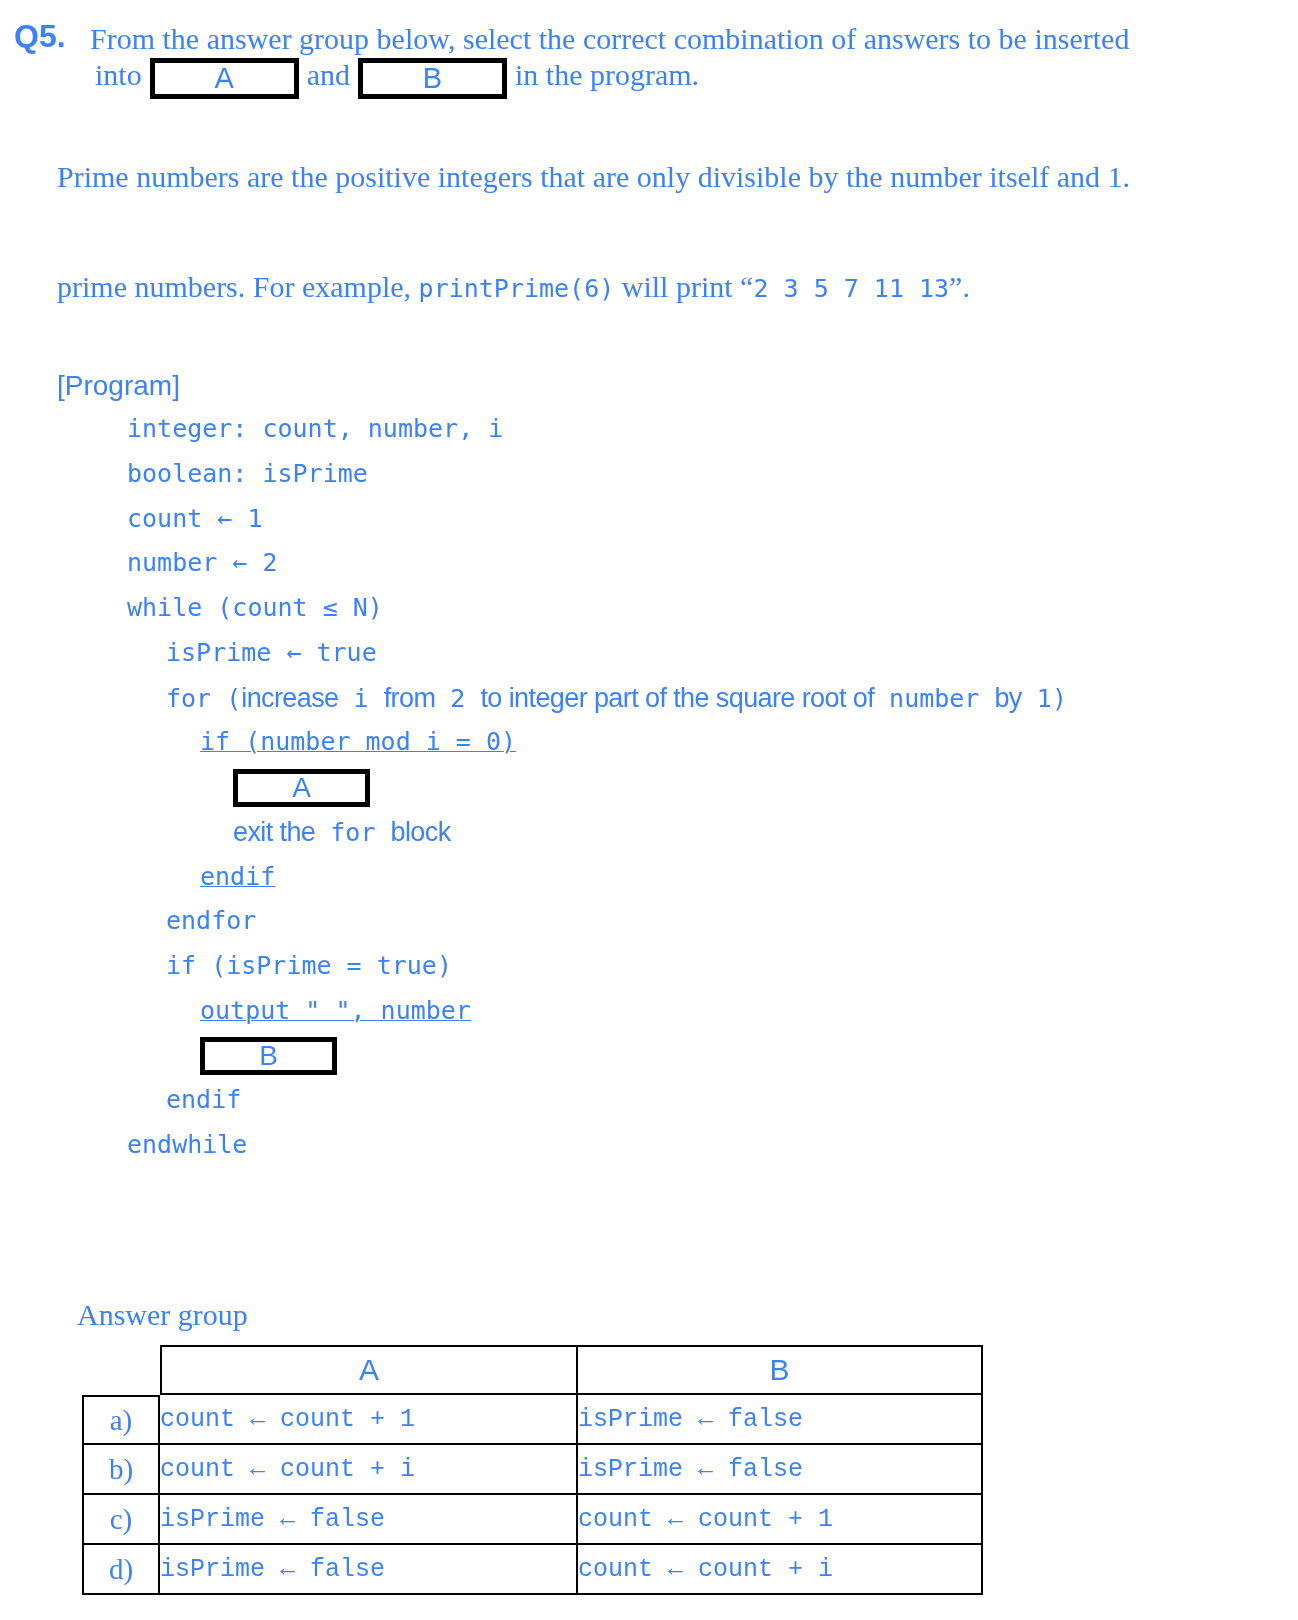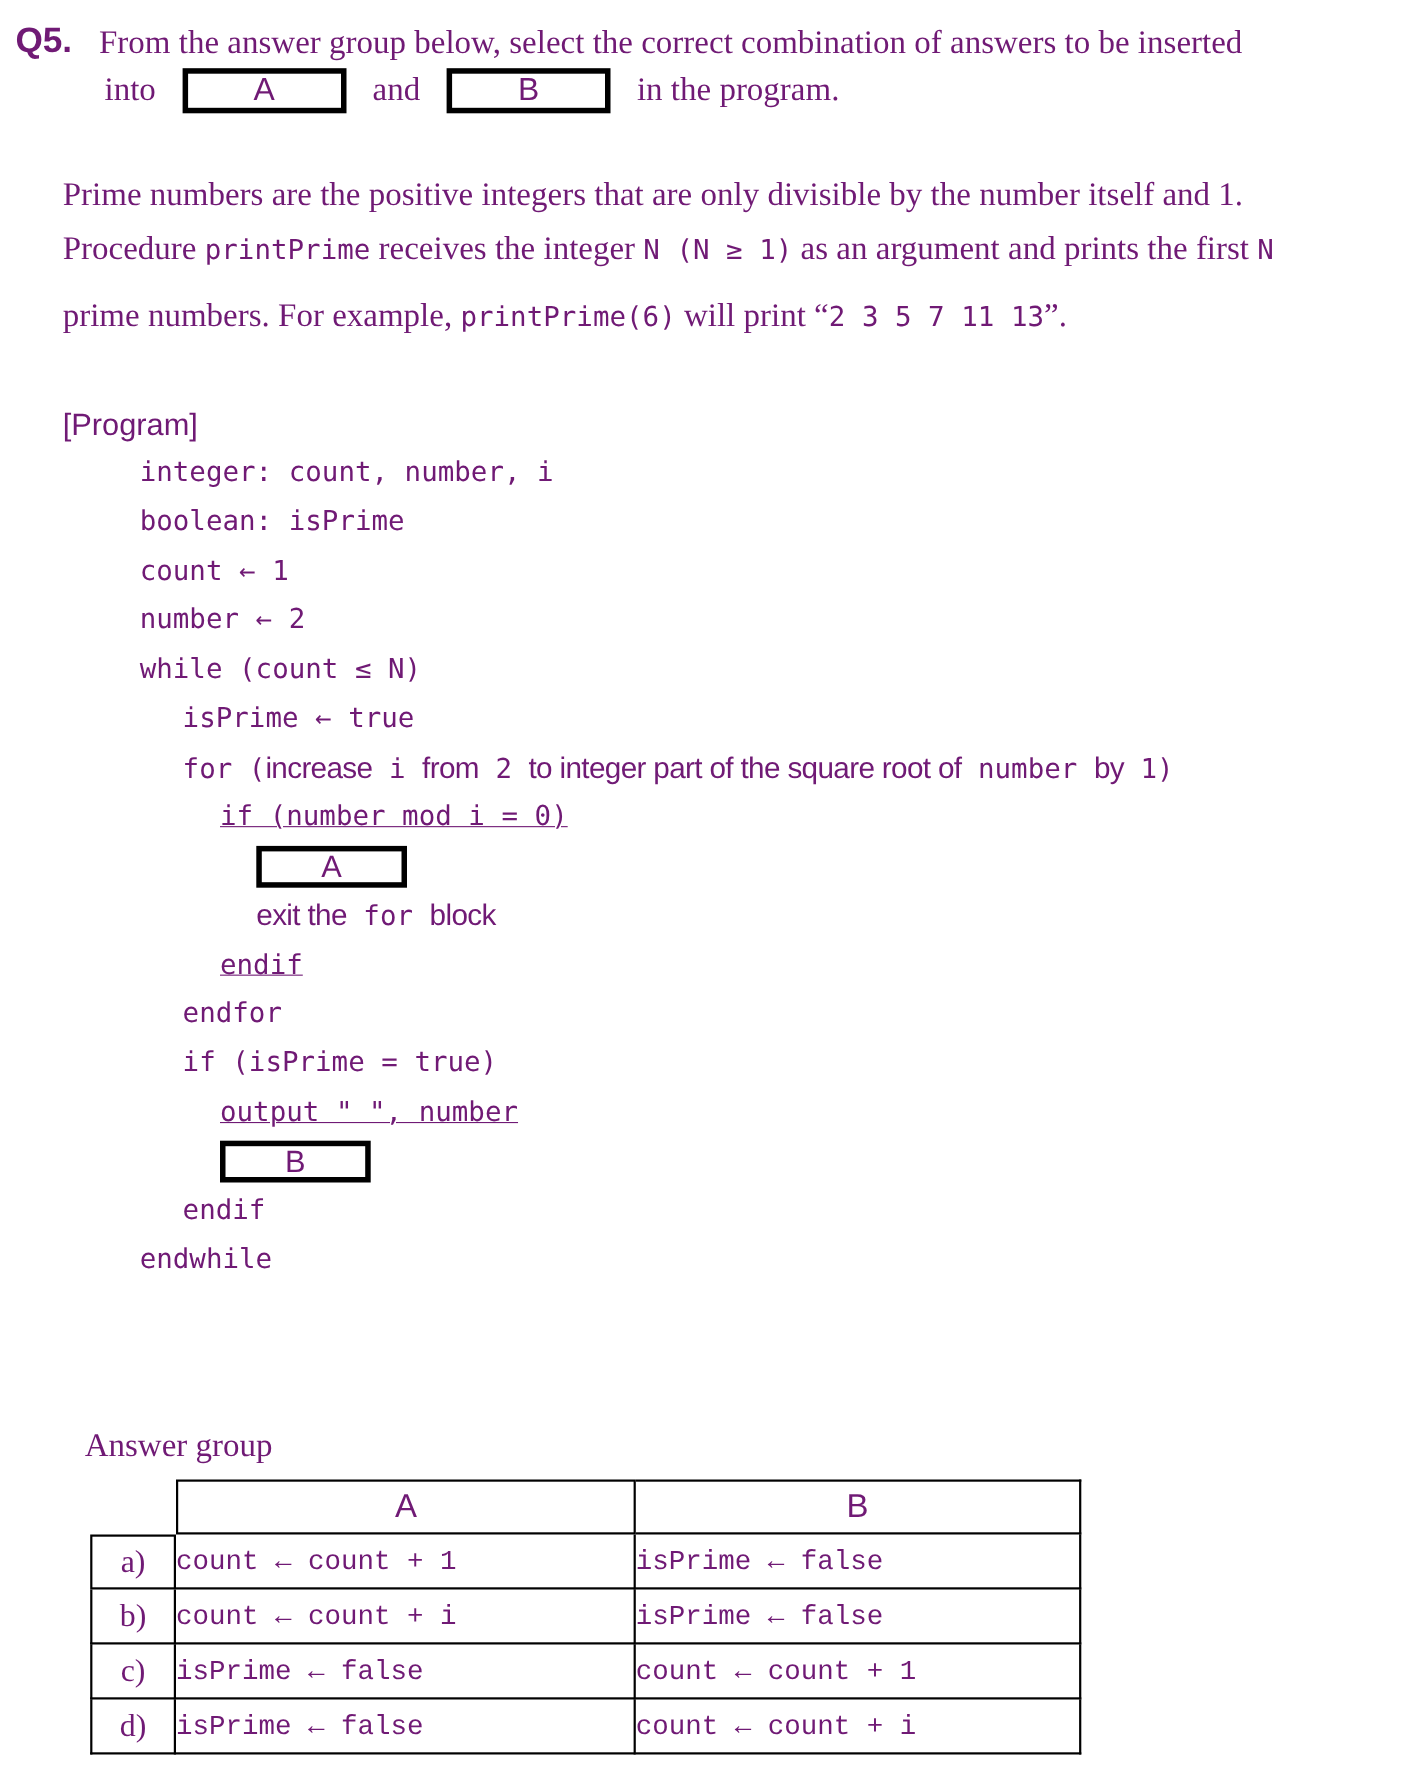--- a/index.html
+++ b/index.html
@@ -1,37 +1,37 @@
 <!DOCTYPE html>
 <html><head>
 <meta charset="utf-8">
 <style>
   html,body{margin:0;padding:0;background:#fff;}
   .page{
     position:relative;
     width:1204px;height:1620px;
     background:#ffffff;
-    color:#701a75;
+    color:#3b82f6;
     overflow:hidden;
     font-family:"Liberation Serif", serif;
   }
   .abs{position:absolute;}
   .f-serif{font-family:"Liberation Serif", serif;font-size:30px;white-space:pre;}
   .f-mono{font-family:"DejaVu Sans Mono", monospace;font-size:25px;white-space:pre;}
   .f-sans{font-family:"Liberation Sans", sans-serif;font-size:27px;letter-spacing:-0.6px;white-space:pre;}
 
   .q-num{
     left:14px;top:20px;
     font-family:"Liberation Sans", sans-serif;
     font-weight:bold;font-size:32px;line-height:1;
   }
   .q-line1{left:90px;top:24px;font-size:30px;line-height:1;white-space:nowrap;}
   .q-line2{
     left:95px;top:58px;height:48px;
-    display:flex;align-items:center;gap:24px;
+    display:flex;align-items:flex-start;gap:8px;
     font-size:30px;white-space:nowrap;
   }
   .blank-box{
     box-sizing:border-box;
     width:149px;height:41px;
     border:5px solid #000;
     display:flex;align-items:center;justify-content:center;
     font-family:"Liberation Sans", sans-serif;
     font-size:29px;
   }
@@ -123,21 +123,20 @@
 
   <div class="abs q-line2">
     <span class="f-serif">into</span>
     <span class="blank-box">A</span>
     <span class="f-serif">and</span>
     <span class="blank-box">B</span>
     <span class="f-serif">in the program.</span>
   </div>
 
   <div class="abs para-line para-1"><span class="f-serif">Prime numbers are the positive integers that are only divisible by the number itself and 1.</span></div>
-  <div class="abs para-line para-2"><span class="f-serif">Procedure </span><span class="f-mono">printPrime</span><span class="f-serif"> receives the integer </span><span class="f-mono">N (N ≥ 1)</span><span class="f-serif"> as an argument and prints the first </span><span class="f-mono">N</span></div>
   <div class="abs para-line para-3"><span class="f-serif">prime numbers. For example, </span><span class="f-mono">printPrime(6)</span><span class="f-serif"> will print “</span><span class="f-mono">2 3 5 7 11 13</span><span class="f-serif">”.</span></div>
 
   <div class="abs program-label">[Program]</div>
 
   <div class="abs code">
       <div class="code-line ind1"><span class="f-mono">integer: count, number, i</span></div>
       <div class="code-line ind1"><span class="f-mono">boolean: isPrime</span></div>
       <div class="code-line ind1"><span class="f-mono">count ← 1</span></div>
       <div class="code-line ind1"><span class="f-mono">number ← 2</span></div>
       <div class="code-line ind1"><span class="f-mono">while (count ≤ N)</span></div>

